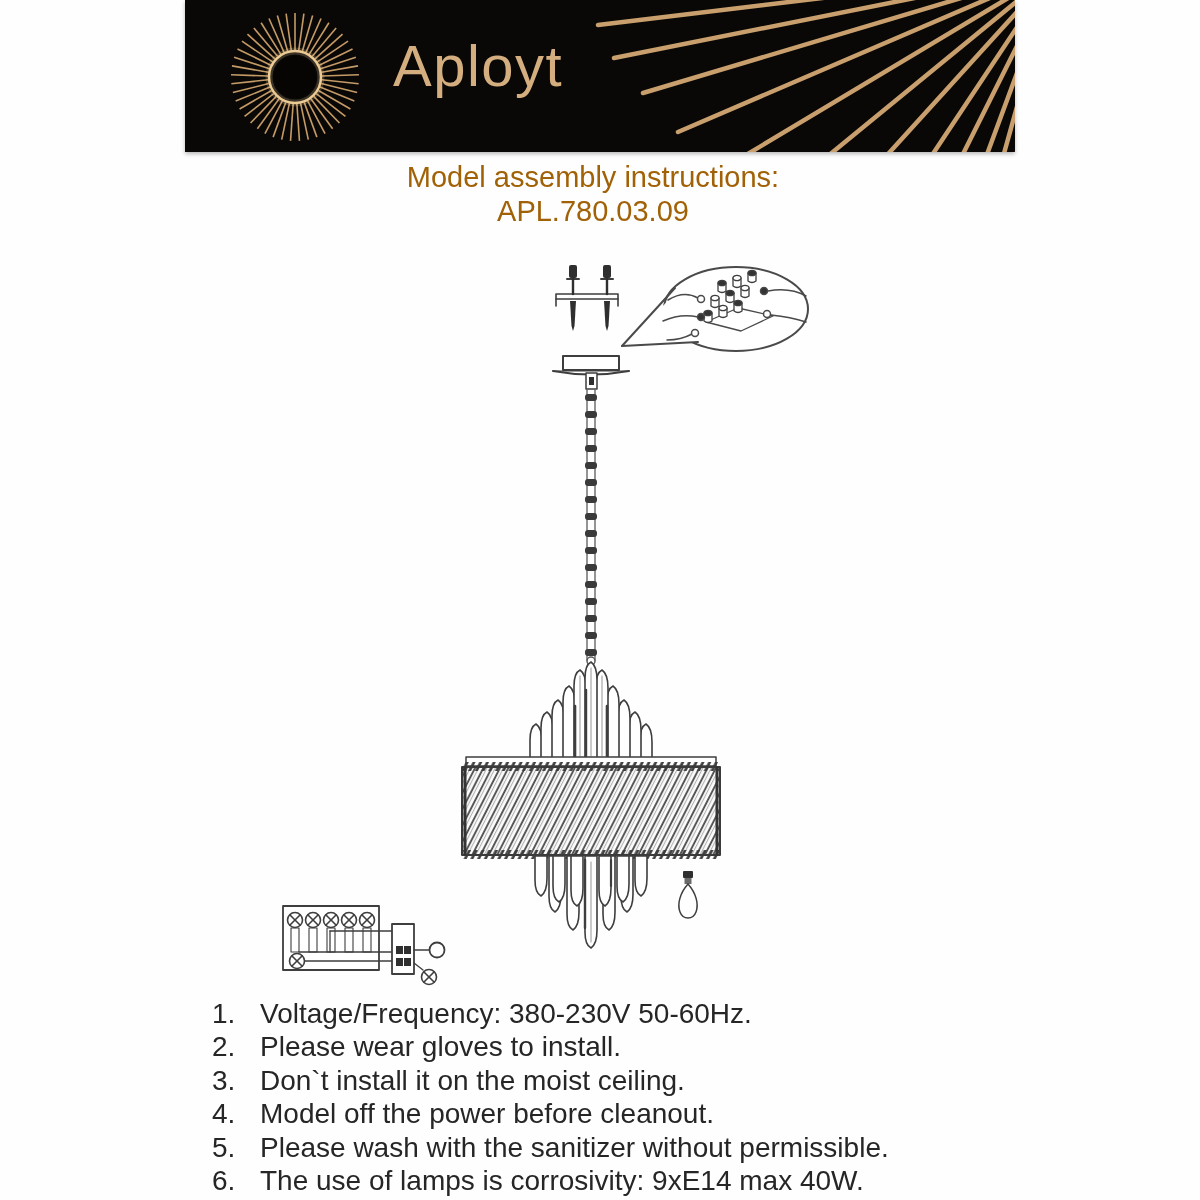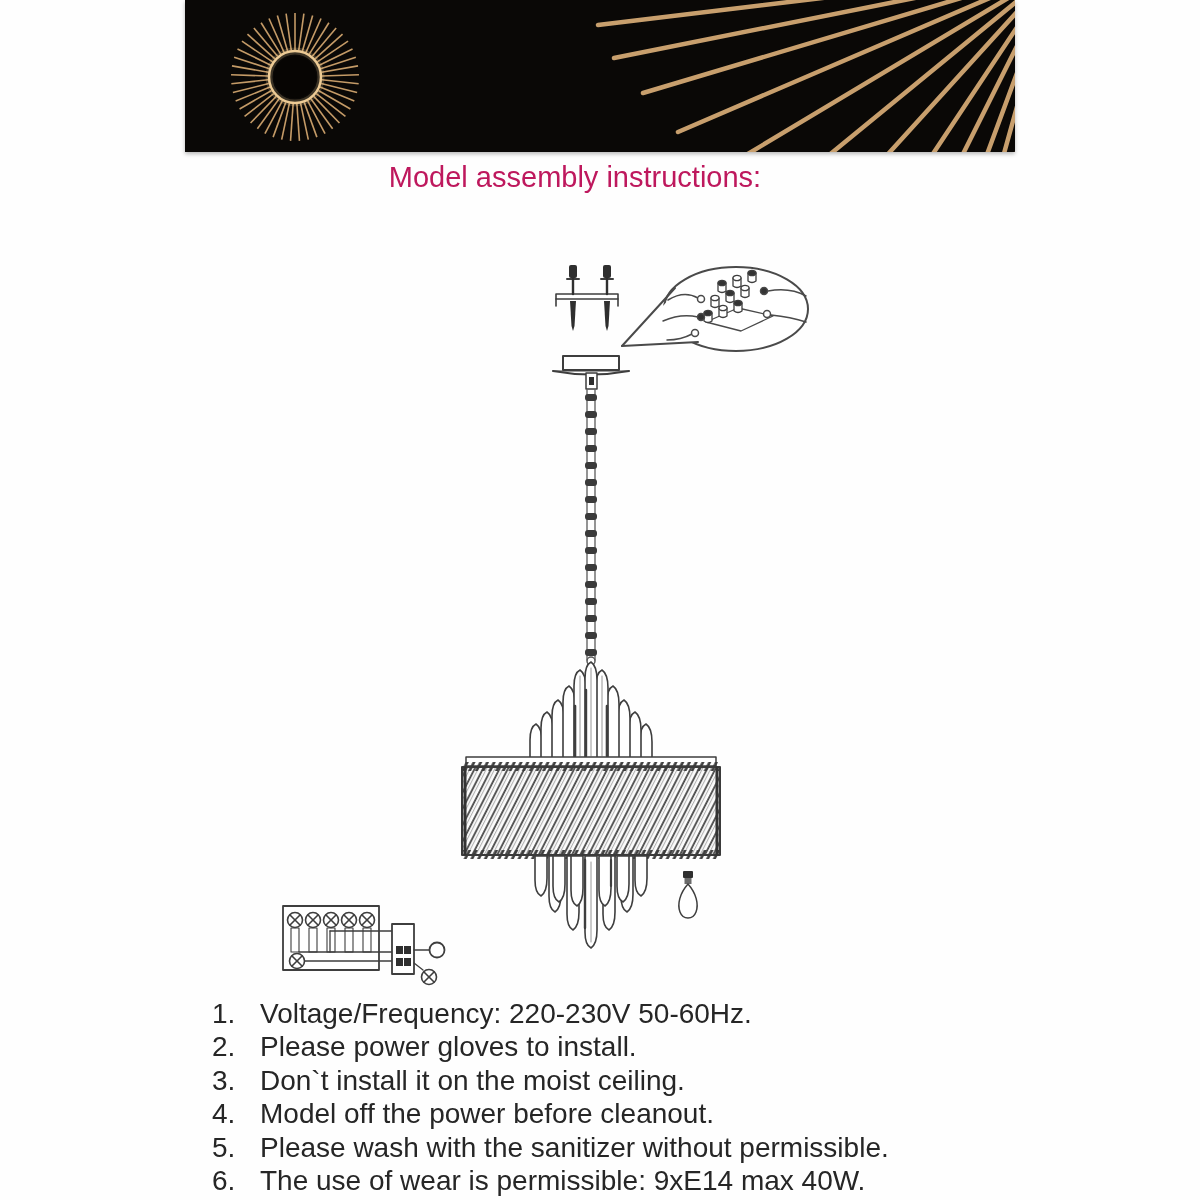--- a/index.html
+++ b/index.html
@@ -6,22 +6,22 @@
   .page{position:relative;width:1200px;height:1200px;background:#fefefe;overflow:hidden;
         font-family:"Liberation Sans",sans-serif;}
   
   .banner{position:absolute;left:185px;top:0;width:830px;height:152px;background:#0a0806;
           overflow:hidden;box-shadow:0 2px 4px rgba(0,0,0,.28);}
   .sun{position:absolute;left:35px;top:2px;}
   .brand{position:absolute;left:208px;top:32px;font-size:58px;font-weight:400;
          letter-spacing:1.5px;color:#d4ae7e;}
   .fan{position:absolute;right:0;top:0;}
   
-  .titleblock{position:absolute;left:175px;top:160px;width:800px;text-align:center;
-              color:#be185d;}
+  .titleblock{position:absolute;left:193px;top:160px;width:800px;text-align:center;
+              color:#a16207;}
   .titleblock .t1{font-size:29px;line-height:34px;}
   .titleblock .t2{font-size:29px;line-height:34px;}
   
   .diagram{position:absolute;left:0;top:248px;}
   
   .instructions{position:absolute;left:212px;top:998px;width:840px;color:#262626;}
   .ins-row{display:flex;align-items:flex-start;height:33.4px;font-size:28px;}
   .ins-num{width:48px;flex:0 0 48px;}
   .ins-text{flex:1;white-space:nowrap;}
 </style>
@@ -80,20 +80,21 @@
           <use href="#ray" transform="rotate(328)"></use>
         <use href="#ray" transform="rotate(336)"></use>
           <use href="#ray" transform="rotate(344)"></use>
           <use href="#ray" transform="rotate(352)"></use>
       </g>
       <circle cx="0" cy="0" r="26" fill="none" stroke="#eecb95" stroke-width="2.5"></circle>
       <circle cx="0" cy="0" r="26" fill="none" stroke="#eecb95" stroke-width="7" opacity="0.22"></circle>
       <circle cx="0" cy="0" r="21" fill="#070503"></circle>
     </svg>
 
+    <div class="brand">Aployt</div>
 
     <svg class="fan" width="830" height="152" viewBox="0 0 830 152">
       <g stroke="#d3a873" stroke-width="4.5" stroke-linecap="round" opacity="0.95">
         <line x1="870" y1="-30" x2="413" y2="25"></line>
         <line x1="870" y1="-30" x2="429" y2="58"></line>
         <line x1="870" y1="-30" x2="458" y2="93"></line>
         <line x1="870" y1="-30" x2="493" y2="132"></line>
         <line x1="870" y1="-30" x2="536" y2="170"></line>
         <line x1="870" y1="-30" x2="599" y2="192"></line>
         <line x1="870" y1="-30" x2="655" y2="207"></line>
@@ -101,20 +102,21 @@
         <line x1="870" y1="-30" x2="745" y2="220"></line>
         <line x1="870" y1="-30" x2="780" y2="214"></line>
         <line x1="870" y1="-30" x2="803" y2="211"></line>
         <line x1="870" y1="-30" x2="821" y2="205"></line>
       </g>
     </svg>
   </div>
 
   <div class="titleblock">
     <div class="t1">Model assembly instructions:</div>
+    <div class="t2">APL.780.03.09</div>
   </div>
 
   <svg class="diagram" width="1200" height="752" viewBox="0 248 1200 752" fill="none" stroke-linecap="round" stroke-linejoin="round">
     <defs>
       <pattern id="pleats" patternUnits="userSpaceOnUse" width="7.4" height="18" patternTransform="rotate(27 591 811)">
         <rect width="7.4" height="18" fill="#fcfcfc"></rect>
         <line x1="2" y1="-1" x2="2" y2="19" stroke="#474747" stroke-width="1.8"></line>
         <line x1="5.2" y1="-1" x2="5.2" y2="19" stroke="#a3a3a3" stroke-width="0.9"></line>
       </pattern>
       <pattern id="serr" patternUnits="userSpaceOnUse" width="6" height="12" patternTransform="rotate(27 591 811)">
@@ -306,37 +308,37 @@
       <line x1="414" y1="963" x2="423" y2="970" stroke-width="1.3"></line>
       <circle cx="429" cy="977" r="7.5" fill="#fff"></circle>
       <line x1="424" y1="972" x2="434" y2="982"></line>
         <line x1="434" y1="972" x2="424" y2="982"></line>
     </g>
   </svg>
 
   <div class="instructions">
     <div class="ins-row">
       <span class="ins-num">1.</span>
-      <span class="ins-text">Voltage/Frequency: 220-230V 50-60Hz.</span>
+      <span class="ins-text">Voltage/Frequency: 380-230V 50-60Hz.</span>
     </div>
     <div class="ins-row">
       <span class="ins-num">2.</span>
-      <span class="ins-text">Please power gloves to install.</span>
+      <span class="ins-text">Please wear gloves to install.</span>
     </div>
     <div class="ins-row">
       <span class="ins-num">3.</span>
       <span class="ins-text">Don`t install it on the moist ceiling.</span>
     </div>
     <div class="ins-row">
       <span class="ins-num">4.</span>
       <span class="ins-text">Model off the power before cleanout.</span>
     </div>
     <div class="ins-row">
       <span class="ins-num">5.</span>
       <span class="ins-text">Please wash with the sanitizer without permissible.</span>
     </div>
     <div class="ins-row">
       <span class="ins-num">6.</span>
-      <span class="ins-text">The use of wear is permissible: 9xE14 max 40W.</span>
+      <span class="ins-text">The use of lamps is corrosivity: 9xE14 max 40W.</span>
     </div>
   </div>
 
 </div>
 
 </body></html>

